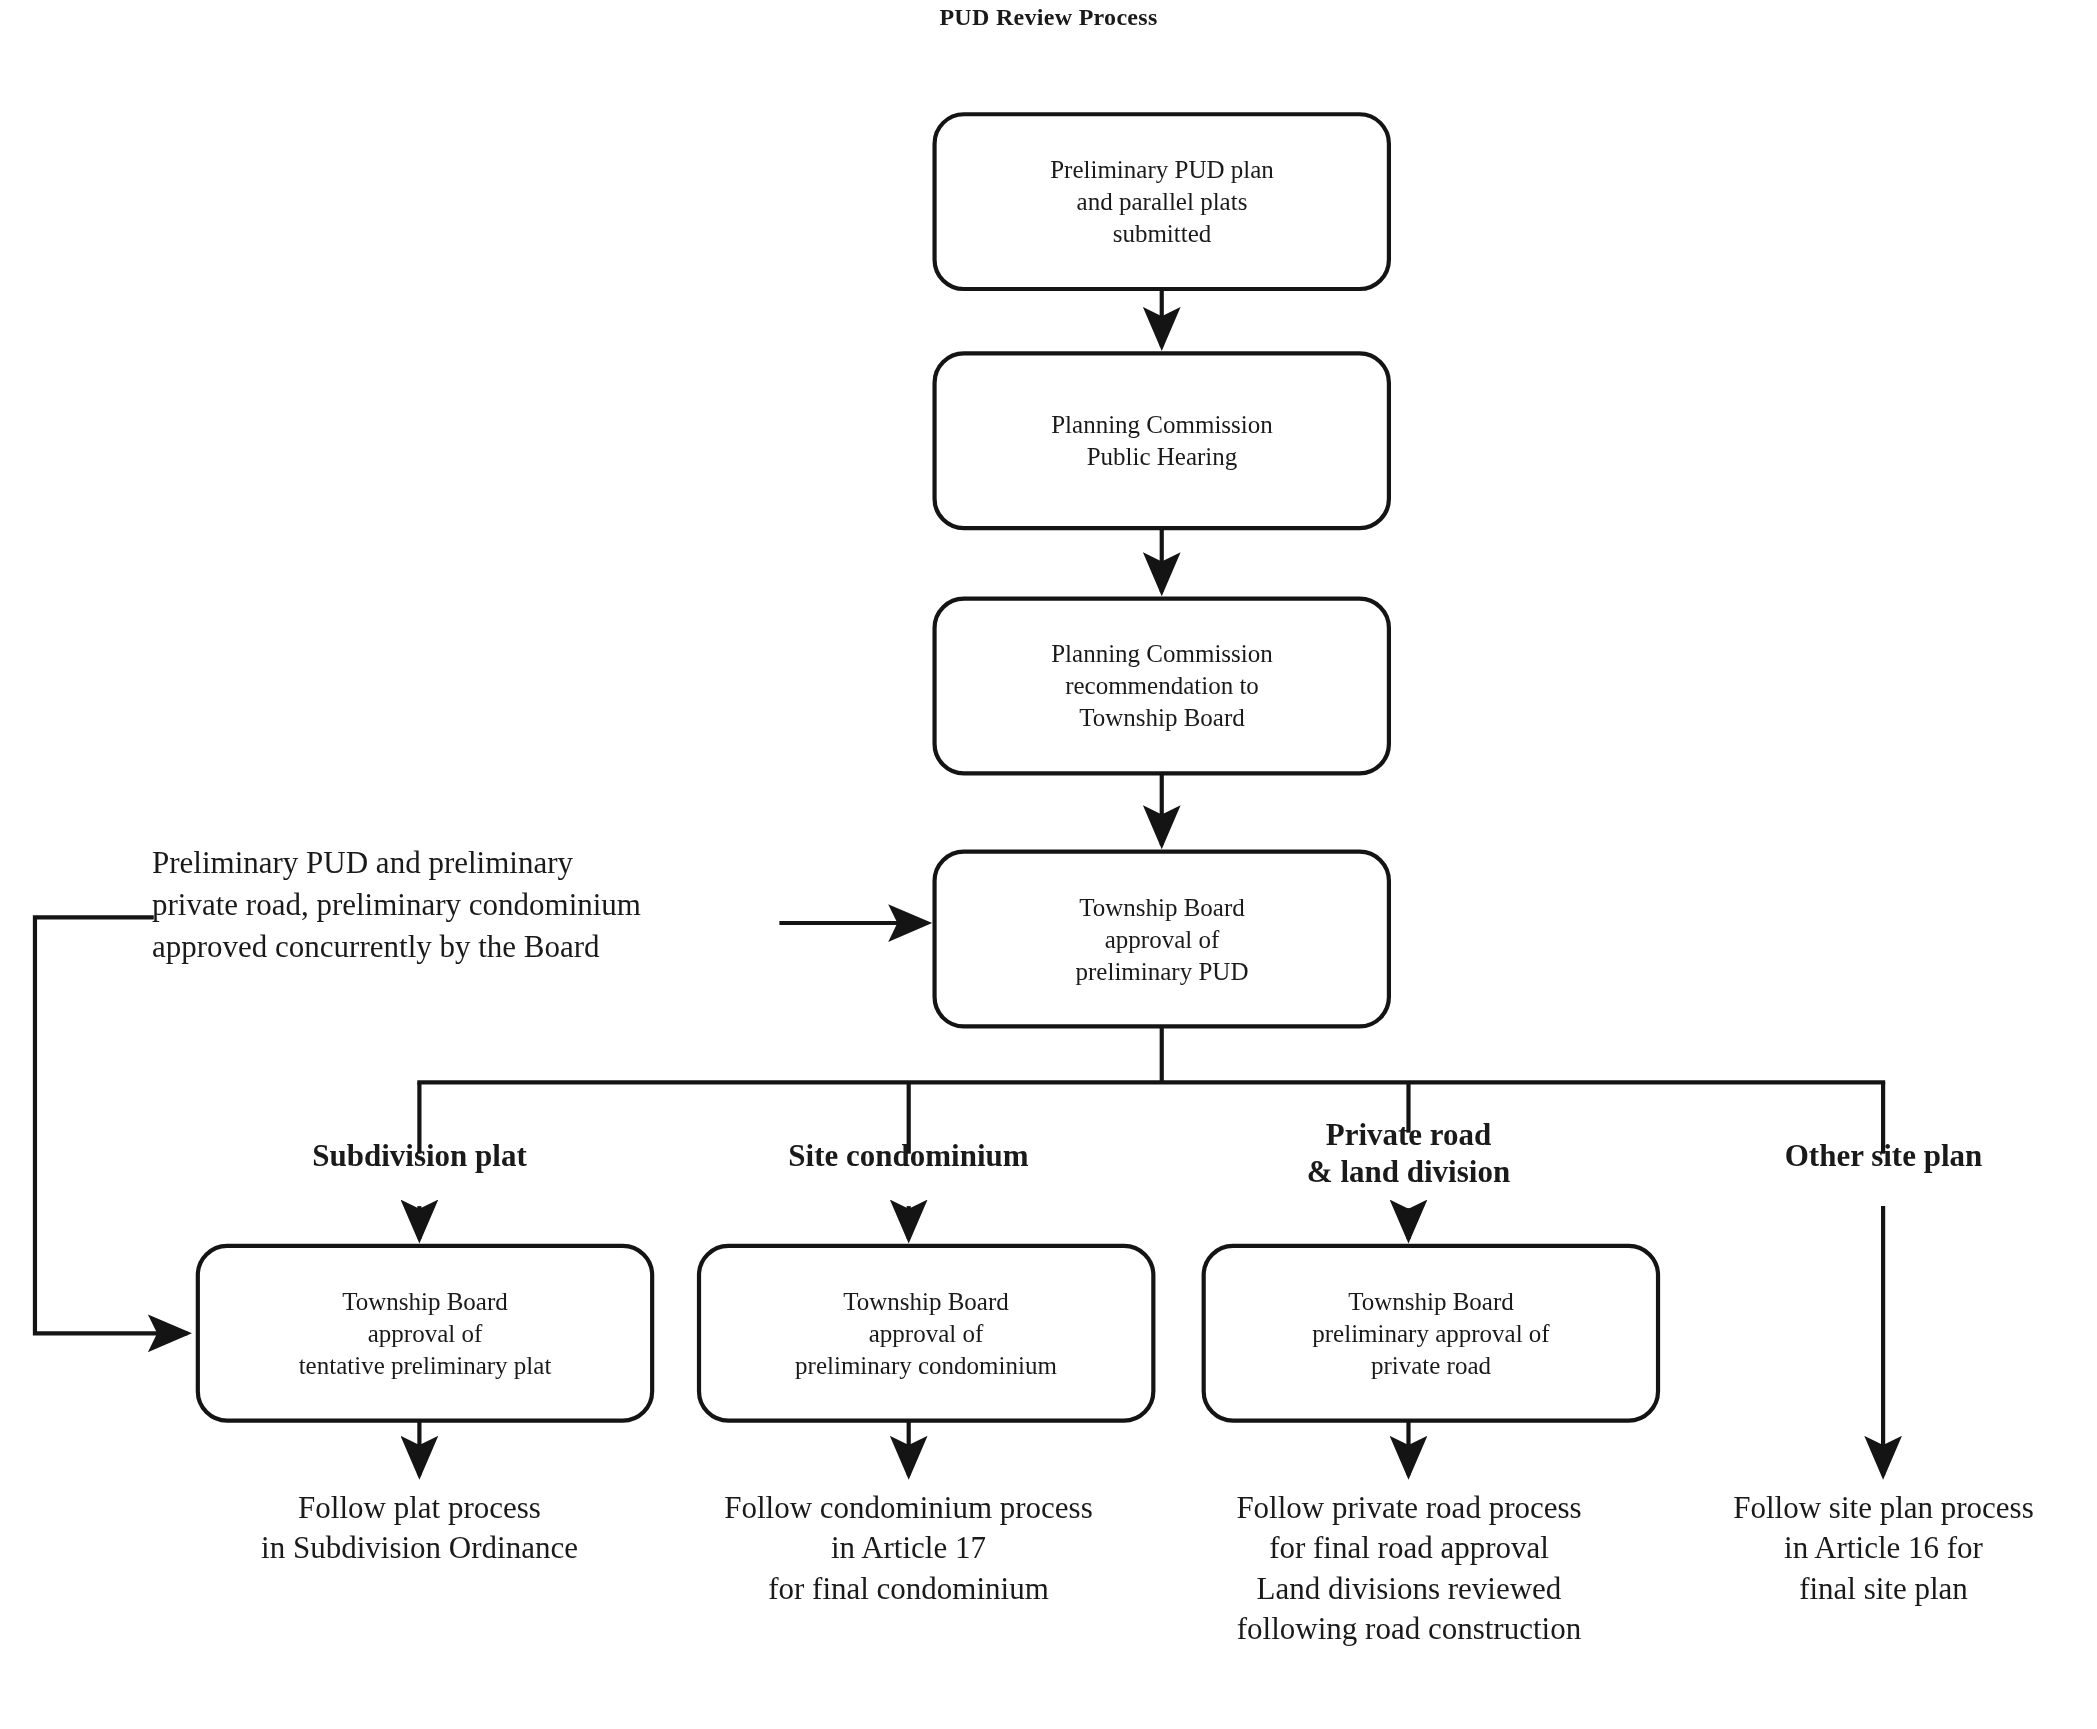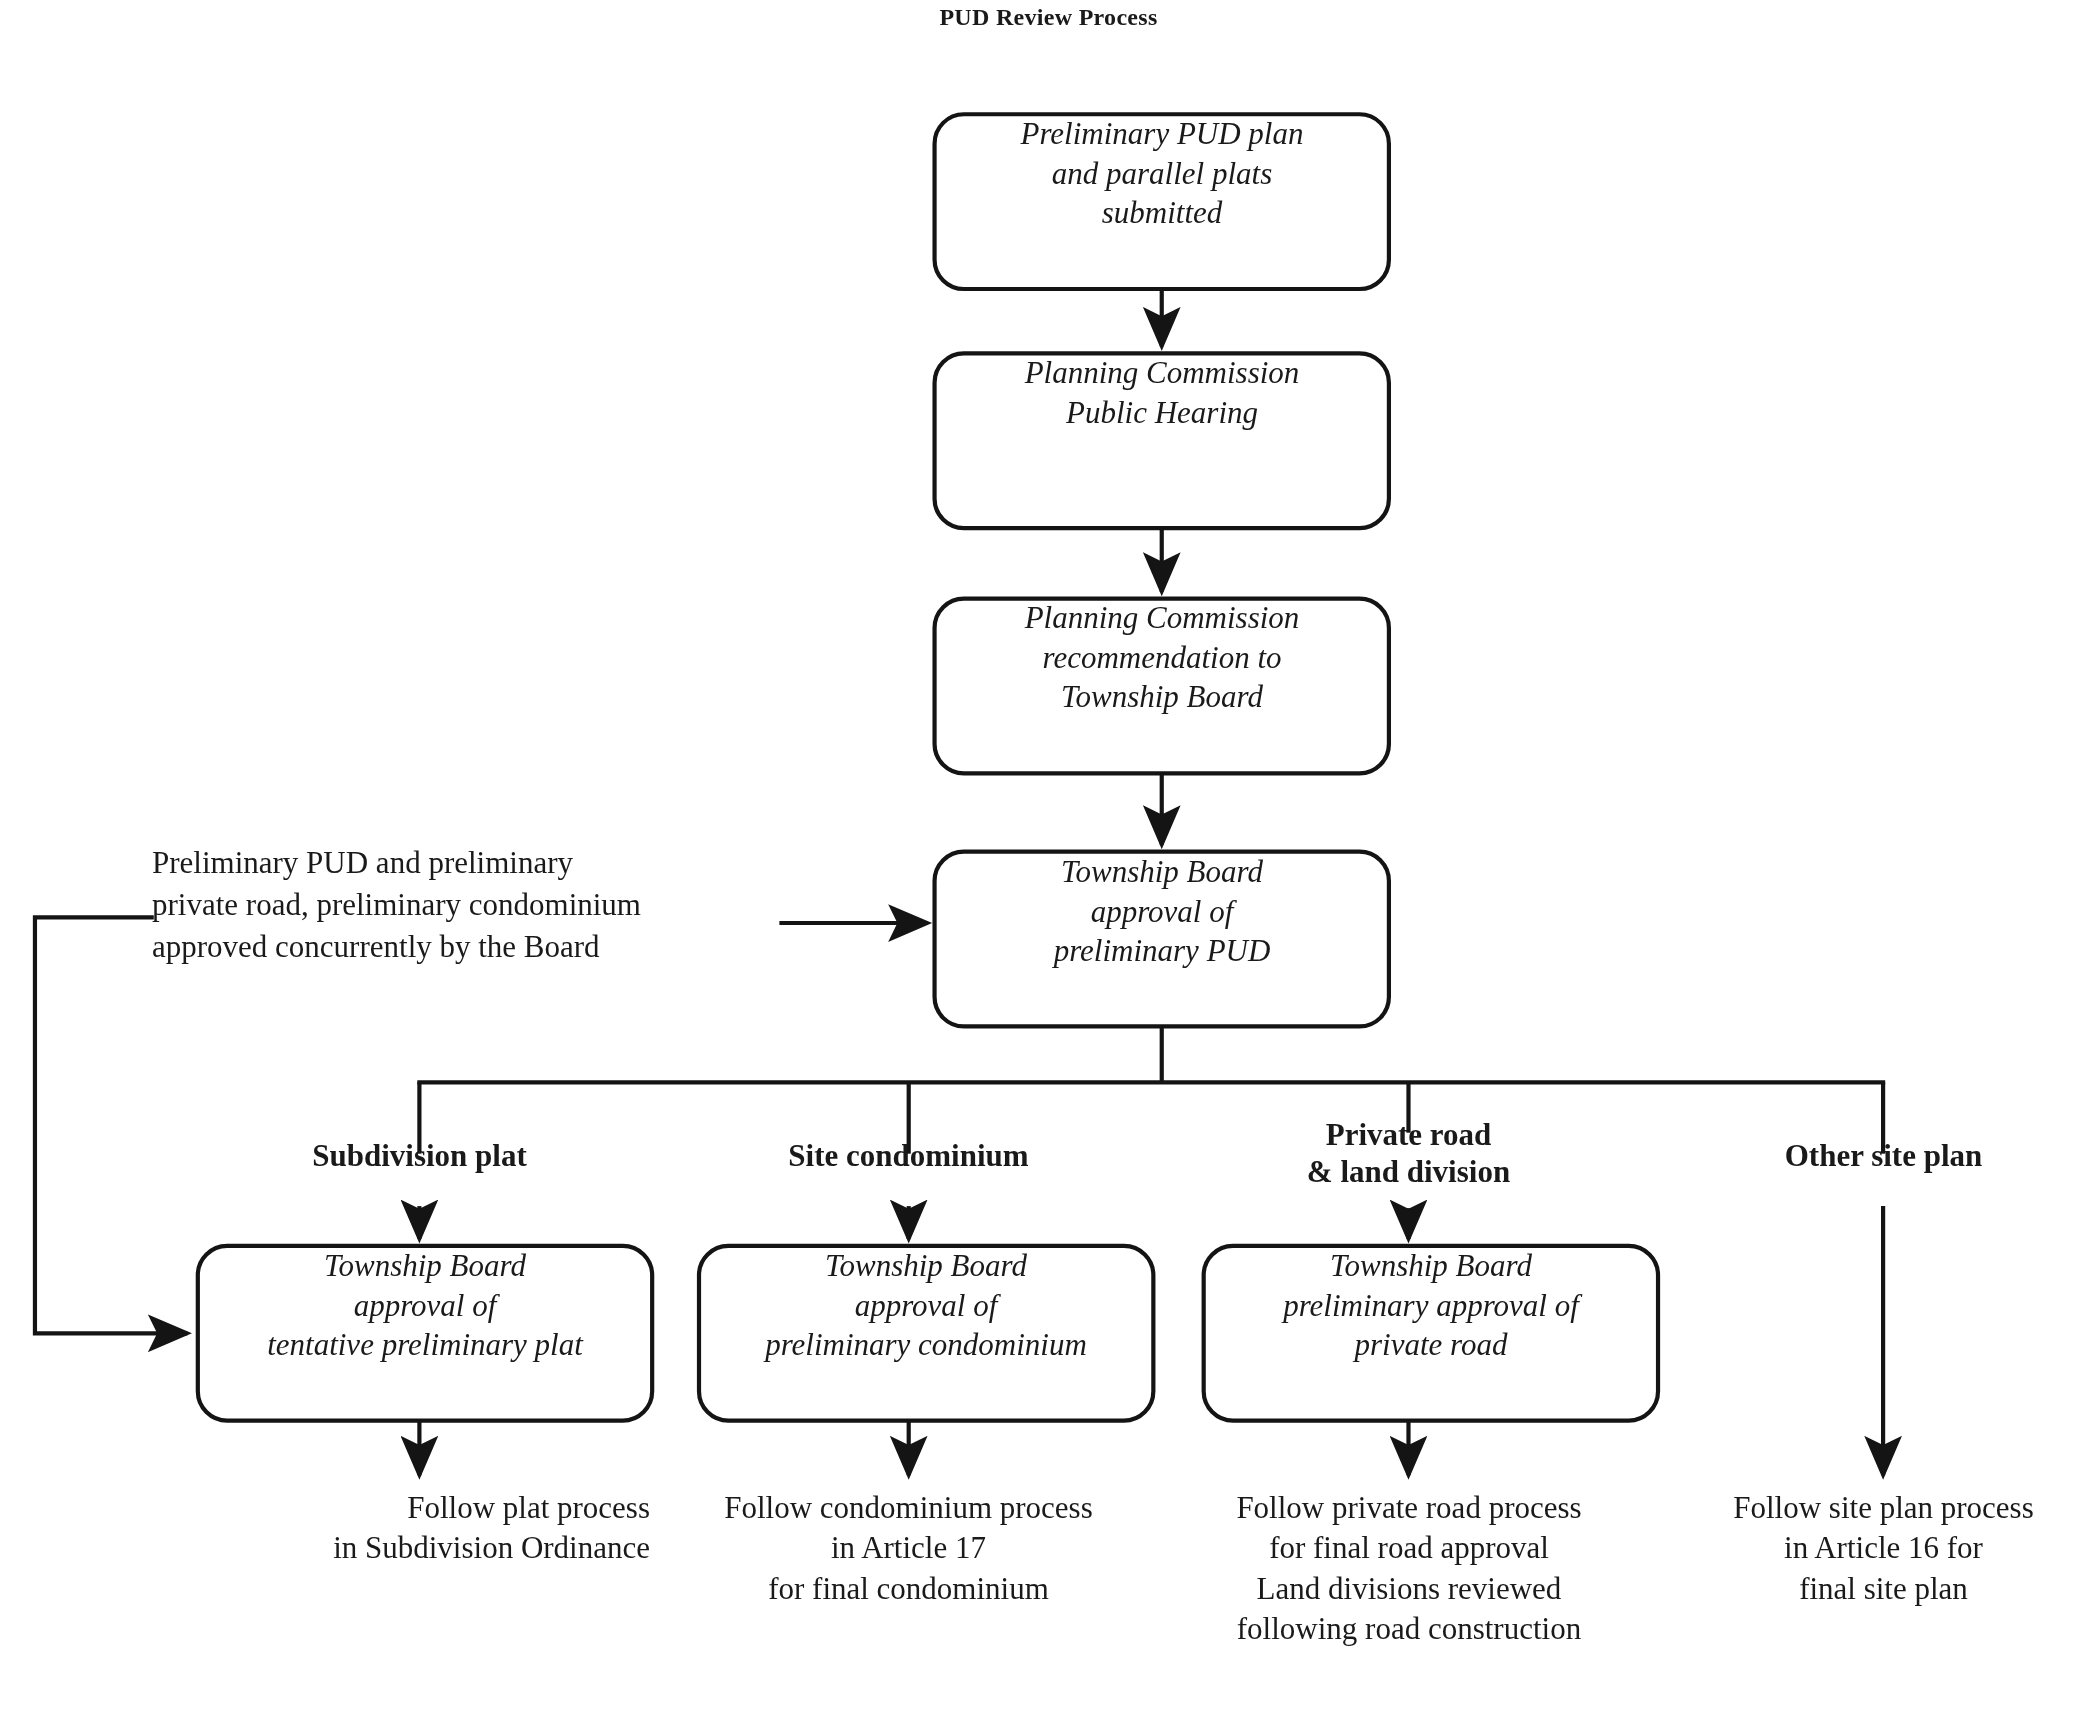--- a/index.html
+++ b/index.html
@@ -2,22 +2,22 @@
 <html style="font-size:11.2px"><head>
 <meta charset="utf-8">
 <style>
   html,body{margin:0;padding:0;background:#ffffff;}
   body{width:2097px;height:1730px;font-family:"Liberation Serif",serif;color:#1a1a1a;overflow:hidden;}
   #stage{position:relative;width:2097px;height:1730px;}
   svg#flow{position:absolute;left:0;top:0;width:2097px;height:1730px;}
   .boxrect{fill:#ffffff;stroke:#141414;stroke-width:6;}
   .conn{stroke:#141414;stroke-width:6;fill:none;stroke-linecap:butt;}
   .title{position:absolute;width:100%;text-align:center;top:4.2px;font-size:24px;font-weight:bold;letter-spacing:0.3px;}
-  .boxtext{position:absolute;display:flex;justify-content:center;text-align:center;
-           font-size:31px;line-height:1.28;font-style:italic;}
+  .boxtext{position:absolute;display:flex;align-items:center;justify-content:center;text-align:center;
+           font-size:25px;line-height:1.28;}
   .freetext{position:absolute;text-align:center;font-size:31px;line-height:1.30;}
   .branchlabel{position:absolute;text-align:center;font-size:31px;font-weight:bold;line-height:1.18;}
   .noteblock{position:absolute;font-size:31px;line-height:1.36;text-align:left;}
   .ln{display:block;white-space:nowrap;}
 </style>
 </head>
 <body>
 
 <div id="stage">
 
@@ -136,21 +136,21 @@
 
   <div class="branchlabel" style="left:1199px;top:1117px;width:419px;">
     <span class="ln">Private road</span>
     <span class="ln">&amp; land division</span>
   </div>
 
   <div class="branchlabel" style="left:1674px;top:1138px;width:419px;">
     <span class="ln">Other site plan</span>
   </div>
 
-  <div class="freetext" style="left:189px;top:1488px;width:461px;text-align:right;">
+  <div class="freetext" style="left:189px;top:1488px;width:461px;">
     <span class="ln">Follow plat process</span>
     <span class="ln">in Subdivision Ordinance</span>
   </div>
 
   <div class="freetext" style="left:671px;top:1488px;width:475px;">
     <span class="ln">Follow condominium process</span>
     <span class="ln">in Article 17</span>
     <span class="ln">for final condominium</span>
   </div>
 

